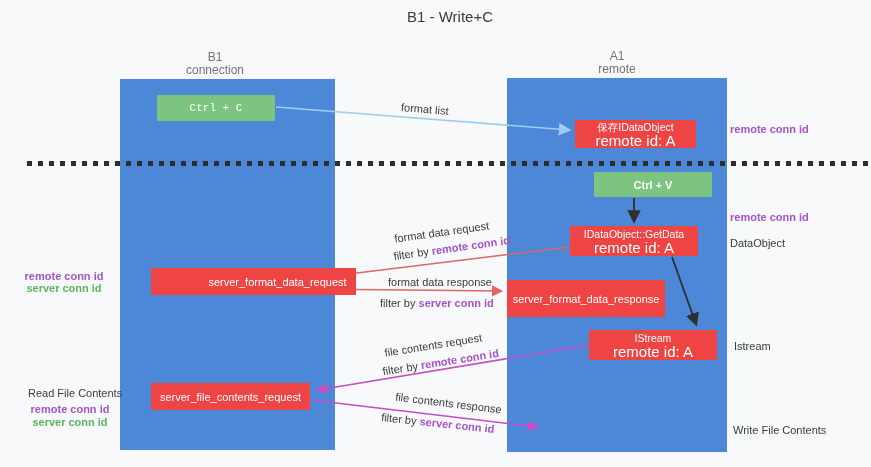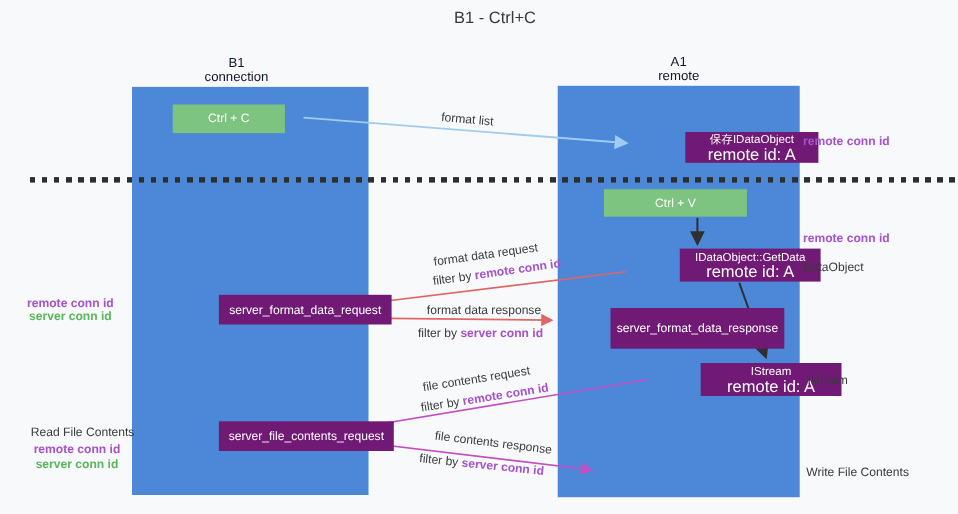--- a/index.html
+++ b/index.html
@@ -12,53 +12,53 @@
     width:871px;height:467px;
     background:#f8f9fa;
     overflow:hidden;
   }
   .title{
     position:absolute;left:350px;top:7px;width:200px;
     text-align:center;font-size:15px;line-height:20px;color:#3a3a3a;
   }
   .col-header{
     position:absolute;width:110px;text-align:center;
-    font-size:12px;line-height:13px;color:#0f172a;
+    font-size:12px;line-height:13px;color:#737373;
   }
   .lifeline{position:absolute;background:#4d87d7;}
   .dashed-separator{
     position:absolute;left:27px;top:161px;width:844px;height:5px;
     background:repeating-linear-gradient(90deg,#2e2e2e 0 5px,transparent 5px 11px);
   }
   svg.arrows{position:absolute;left:0;top:0;pointer-events:none;}
   .box{
     position:absolute;display:flex;flex-direction:column;
     align-items:center;justify-content:center;
     color:#fff;text-align:center;white-space:nowrap;
   }
   .box .l1{font-size:10.5px;line-height:13px;}
   .box .l2{font-size:15px;line-height:13px;}
   .box.single{font-size:11px;}
   .green{background:#7cc47f;}
-  .orange{background:#701a75;margin-left:48px;}
+  .orange{background:#ef4444;}
   .lbl{
     position:absolute;font-size:11px;color:#3b3b3b;white-space:nowrap;
     transform-origin:center center;
   }
   .purple{color:#a653cb;font-weight:bold;}
   .greentx{color:#58b75c;font-weight:bold;}
   .center{text-align:center;}
 </style>
 </head>
 <body>
 
 <div class="stage">
 
   <div class="title">
-    <div>B1 - Ctrl+C</div>
+    <div>B1 - Write+C</div>
   </div>
 
   <div class="col-header" style="left:160px;top:51px;">
     <div>B1</div>
     <div>connection</div>
   </div>
   <div class="col-header" style="left:562px;top:50px;">
     <div>A1</div>
     <div>remote</div>
   </div>
@@ -85,39 +85,39 @@
     </defs>
     <line x1="276" y1="107" x2="569" y2="130" stroke="#9ecdf0" stroke-width="1.6" marker-end="url(#ah-blue)"></line>
     <line x1="634" y1="198" x2="634" y2="221" stroke="#2f2f2f" stroke-width="1.8" marker-end="url(#ah-black)"></line>
     <line x1="569" y1="247" x2="316" y2="278" stroke="#e06666" stroke-width="1.5" marker-end="url(#ah-red)"></line>
     <line x1="309" y1="289" x2="501" y2="291" stroke="#e06666" stroke-width="1.5" marker-end="url(#ah-red)"></line>
     <line x1="672" y1="257" x2="696" y2="324" stroke="#2f2f2f" stroke-width="1.8" marker-end="url(#ah-black)"></line>
     <line x1="589" y1="345" x2="318" y2="390" stroke="#c44ec4" stroke-width="1.5" marker-end="url(#ah-magenta)"></line>
     <line x1="311" y1="400" x2="537" y2="427" stroke="#c44ec4" stroke-width="1.5" marker-end="url(#ah-magenta)"></line>
   </svg>
 
-  <div class="box green single" style="left:157px;top:95px;width:102px;height:26px;">
+  <div class="box green single" style="left:157px;top:95px;width:118px;height:26px;font-family:Liberation Mono, monospace;">
     <span>Ctrl + C</span>
   </div>
 
   <div class="box orange" style="left:575px;top:120px;width:121px;height:28px;">
     <span class="l1">保存IDataObject</span>
     <span class="l2">remote id: A</span>
   </div>
 
-  <div class="box green single" style="left:549px;top:172px;width:130px;height:25px;">
+  <div class="box green single" style="left:594px;top:172px;width:118px;height:25px;font-weight:bold;">
     <span>Ctrl + V</span>
   </div>
 
   <div class="box orange" style="left:570px;top:226px;width:128px;height:30px;">
     <span class="l1">IDataObject::GetData</span>
     <span class="l2">remote id: A</span>
   </div>
 
-  <div class="box orange single" style="left:151px;top:268px;width:157px;height:27px;">
+  <div class="box orange single" style="left:151px;top:268px;width:157px;height:27px;padding-left:48px;">
     <span>server_format_data_request</span>
   </div>
 
   <div class="box orange single" style="left:507px;top:280px;width:158px;height:37px;">
     <span>server_format_data_response</span>
   </div>
 
   <div class="box orange" style="left:589px;top:330px;width:128px;height:30px;">
     <span class="l1">IStream</span>
     <span class="l2">remote id: A</span>

